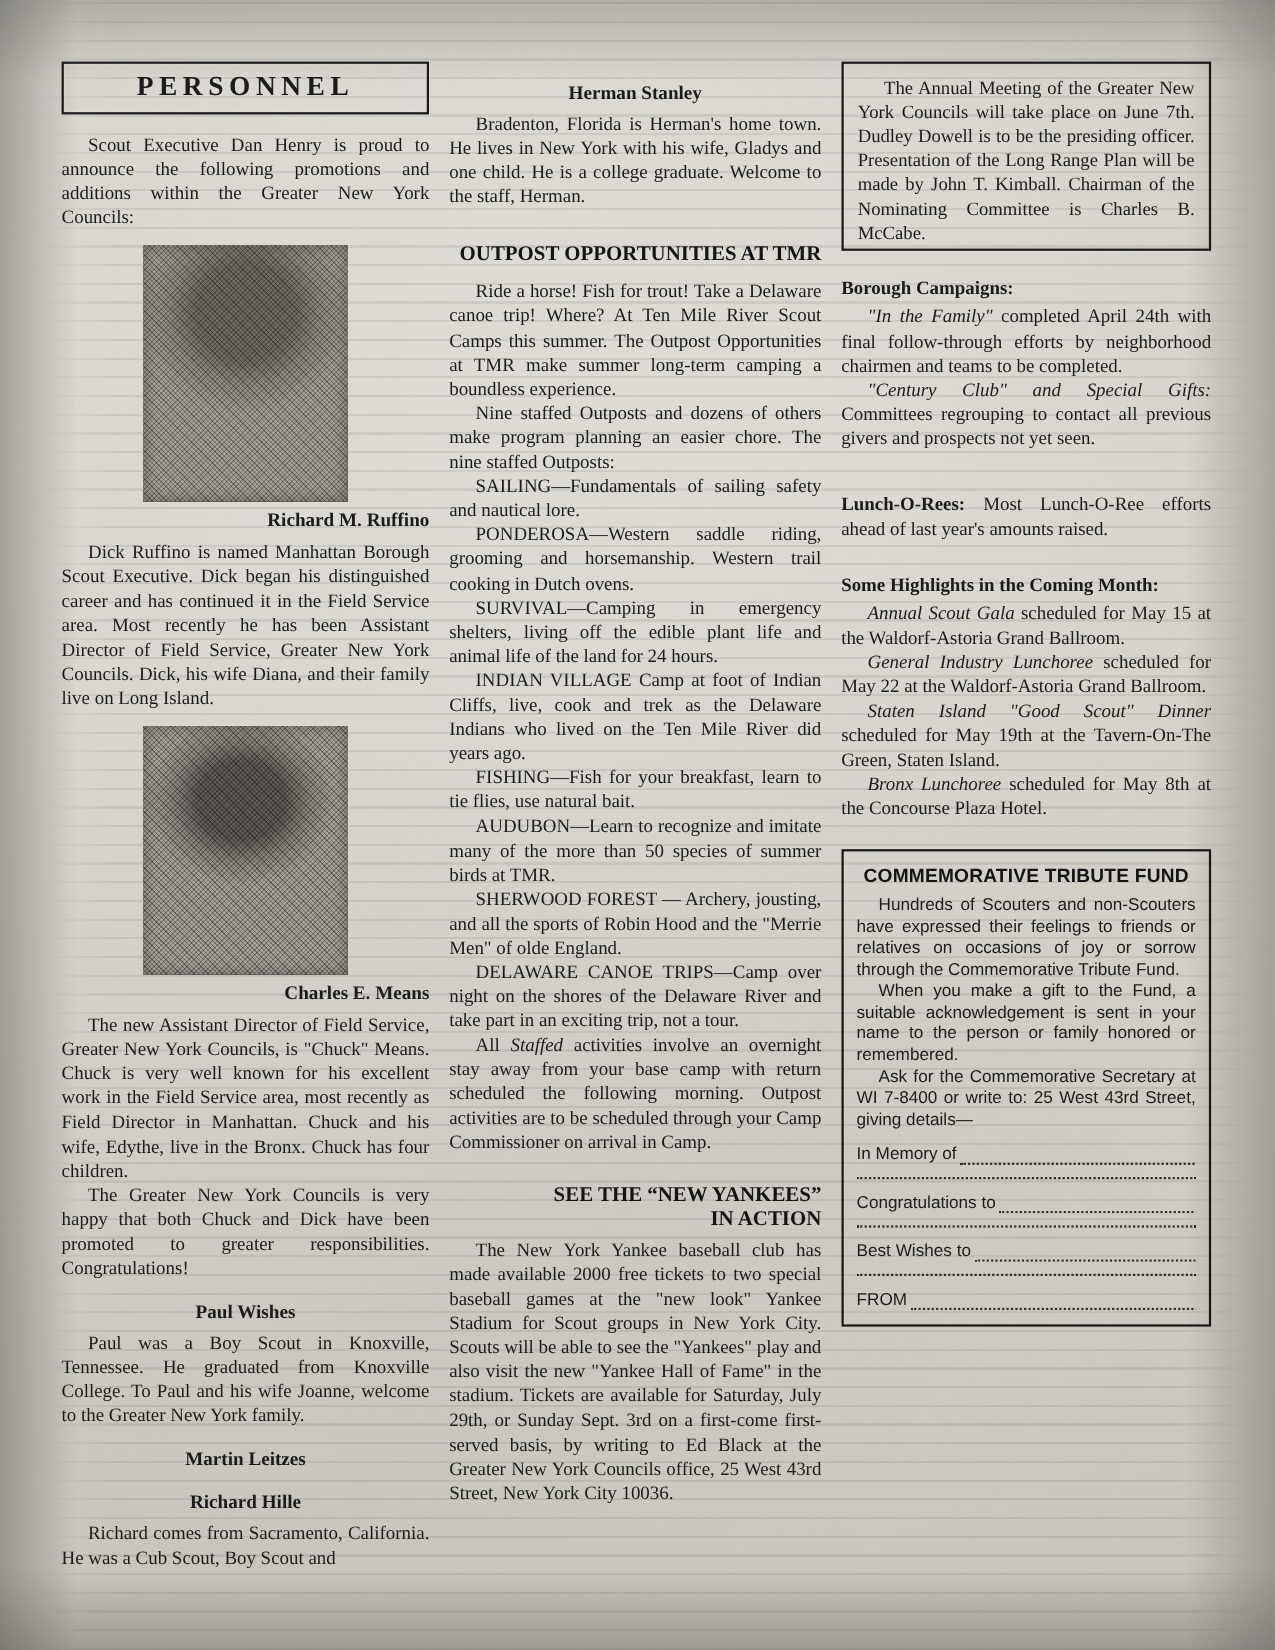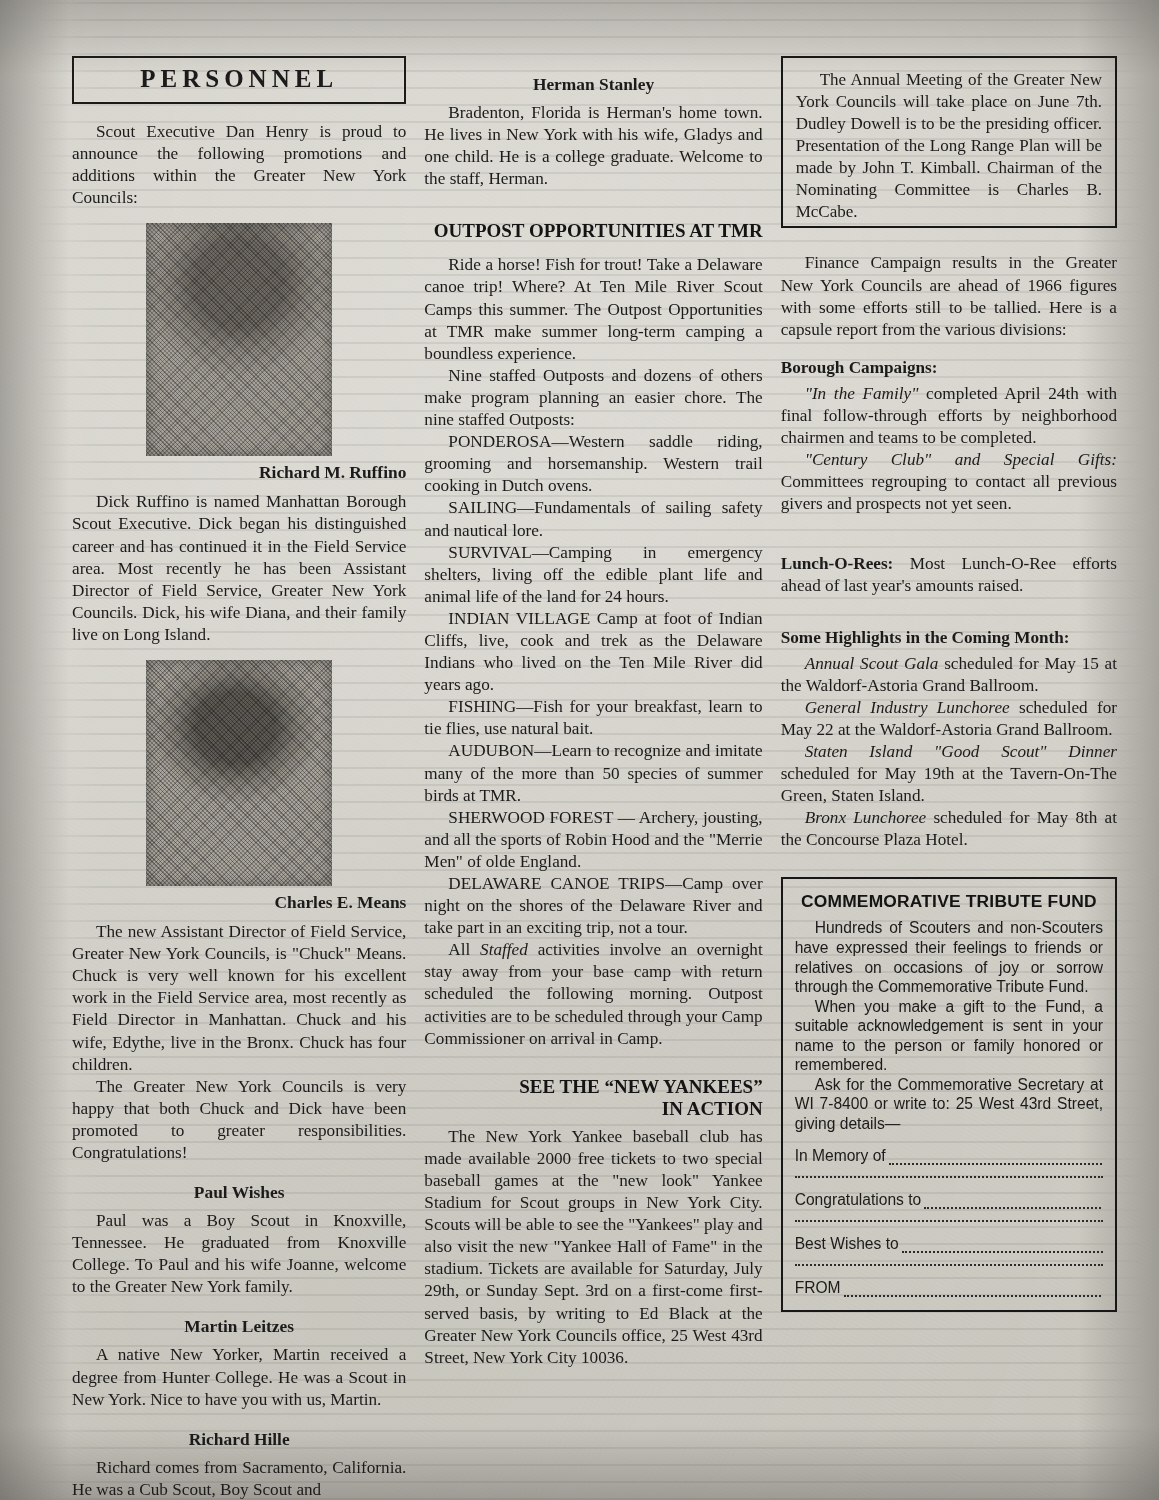--- a/index.html
+++ b/index.html
@@ -51,21 +51,21 @@
     background:
       linear-gradient(90deg, rgba(60,58,54,.34) 0, rgba(60,58,54,0) 6%),
       linear-gradient(-90deg, rgba(60,58,54,.30) 0, rgba(60,58,54,0) 7%),
       linear-gradient(180deg, rgba(60,58,54,.26) 0, rgba(60,58,54,0) 5%),
       linear-gradient(0deg, rgba(60,58,54,.30) 0, rgba(60,58,54,0) 5%);
   }
 
   .cols {
     position: absolute;
     top: 56px;
-    left: 72px;
+    left: 56px;
     width: 1045px;
     height: 1400px;
     display: flex;
     gap: 18px;
     z-index: 3;
   }
   .col { width: 336px; position: relative; }
   .col.c2 { width: 340px; }
   .col.c3 { width: 338px; }
 
@@ -234,39 +234,38 @@
       </div>
       <div class="caption">Charles E. Means</div>
 
       <p>The new Assistant Director of Field Service, Greater New York Councils, is "Chuck" Means. Chuck is very well known for his excellent work in the Field Service area, most recently as Field Director in Manhattan. Chuck and his wife, Edythe, live in the Bronx. Chuck has four children.</p>
       <p>The Greater New York Councils is very happy that both Chuck and Dick have been promoted to greater responsibilities. Congratulations!</p>
 
       <div class="subhead">Paul Wishes</div>
       <p>Paul was a Boy Scout in Knoxville, Tennessee. He graduated from Knoxville College. To Paul and his wife Joanne, welcome to the Greater New York family.</p>
 
       <div class="subhead">Martin Leitzes</div>
-      <p>A native New Yorker, Martin received a degree from Hunter College. He was a Scout in New York. Nice to have you with us, Martin.</p>
 
       <div class="subhead">Richard Hille</div>
       <p>Richard comes from Sacramento, California. He was a Cub Scout, Boy Scout and</p>
     </div>
 
     <div class="col c2">
 
 
       <div class="subhead">Herman Stanley</div>
       <p>Bradenton, Florida is Herman's home town. He lives in New York with his wife, Gladys and one child. He is a college graduate. Welcome to the staff, Herman.</p>
 
       <div class="sec-title">OUTPOST OPPORTUNITIES AT TMR</div>
 
       <p>Ride a horse! Fish for trout! Take a Delaware canoe trip! Where? At Ten Mile River Scout Camps this summer. The Outpost Opportunities at TMR make summer long-term camping a boundless experience.</p>
       <p>Nine staffed Outposts and dozens of others make program planning an easier chore. The nine staffed Outposts:</p>
 
+      <p>SAILING—Fundamentals of sailing safety and nautical lore.</p>
       <p>PONDEROSA—Western saddle riding, grooming and horsemanship. Western trail cooking in Dutch ovens.</p>
-      <p>SAILING—Fundamentals of sailing safety and nautical lore.</p>
       <p>SURVIVAL—Camping in emergency shelters, living off the edible plant life and animal life of the land for 24 hours.</p>
       <p>INDIAN VILLAGE Camp at foot of Indian Cliffs, live, cook and trek as the Delaware Indians who lived on the Ten Mile River did years ago.</p>
       <p>FISHING—Fish for your breakfast, learn to tie flies, use natural bait.</p>
       <p>AUDUBON—Learn to recognize and imitate many of the more than 50 species of summer birds at TMR.</p>
       <p>SHERWOOD FOREST — Archery, jousting, and all the sports of Robin Hood and the "Merrie Men" of olde England.</p>
       <p>DELAWARE CANOE TRIPS—Camp over night on the shores of the Delaware River and take part in an exciting trip, not a tour.</p>
 
       <p><span>All </span><em class="it">Staffed</em><span> activities involve an overnight stay away from your base camp with return scheduled the following morning. Outpost activities are to be scheduled through your Camp Commissioner on arrival in Camp.</span></p>
 
       <div class="sec-title tight">
@@ -275,21 +274,20 @@
       </div>
       <p>The New York Yankee baseball club has made available 2000 free tickets to two special baseball games at the "new look" Yankee Stadium for Scout groups in New York City. Scouts will be able to see the "Yankees" play and also visit the new "Yankee Hall of Fame" in the stadium. Tickets are available for Saturday, July 29th, or Sunday Sept. 3rd on a first-come first-served basis, by writing to Ed Black at the Greater New York Councils office, 25 West 43rd Street, New York City 10036.</p>
     </div>
 
     <div class="col c3">
 
       <div class="boxnote">
         <p>The Annual Meeting of the Greater New York Councils will take place on June 7th. Dudley Dowell is to be the presiding officer. Presentation of the Long Range Plan will be made by John T. Kimball. Chairman of the Nominating Committee is Charles B. McCabe.</p>
       </div>
 
-      <p>Finance Campaign results in the Greater New York Councils are ahead of 1966 figures with some efforts still to be tallied. Here is a capsule report from the various divisions:</p>
 
       <div class="runhead">Borough Campaigns:</div>
 
       <p><em class="it">"In the Family"</em><span> completed April 24th with final follow-through efforts by neighborhood chairmen and teams to be completed.</span></p>
 
       <p><em class="it">"Century Club" and Special Gifts:</em><span> Committees regrouping to contact all previous givers and prospects not yet seen.</span></p>
 
       <p class="noind" style="margin-top:38px"><b>Lunch-O-Rees:</b><span> Most Lunch-O-Ree efforts ahead of last year's amounts raised.</span></p>
 
       <div class="runhead gap">Some Highlights in the Coming Month:</div>

